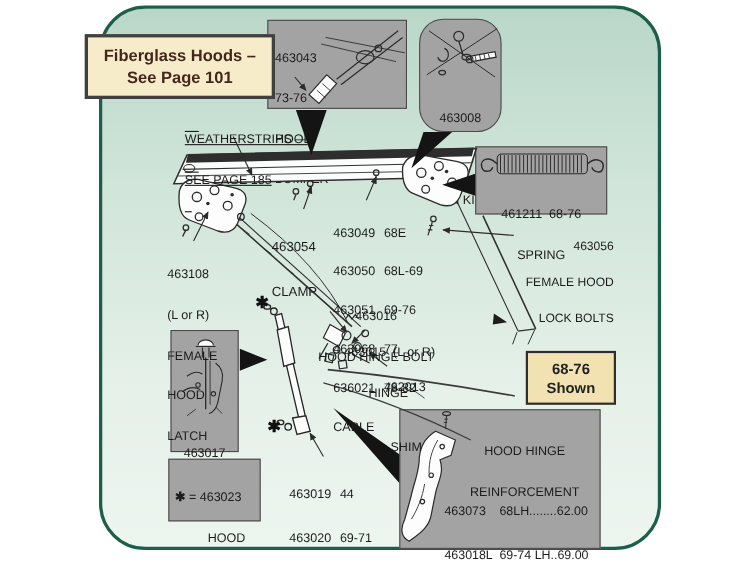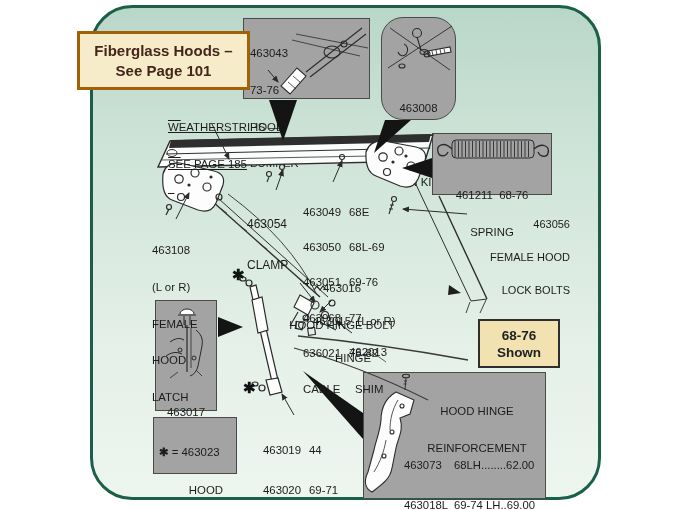--- a/index.html
+++ b/index.html
@@ -6,21 +6,21 @@
   #stage{position:relative;width:680px;height:510px;background:#fff;overflow:hidden;
          font-family:"Liberation Sans",sans-serif;color:#1c1c1c;}
   .panel{position:absolute;left:90px;top:5px;width:505px;height:489px;
          border:3px solid #1c5f49;border-radius:42px;
          background:linear-gradient(180deg,#b9d7c9 0%,#cfe4d8 30%,#e6f1ea 72%,#edf5ef 100%);
          z-index:0;}
   svg.art{position:absolute;left:0;top:0;z-index:3;pointer-events:none;}
   .lbl{position:absolute;z-index:4;font-size:11.4px;line-height:12.2px;white-space:pre;}
   .wbox{position:absolute;background:#a3a3a3;border:1.5px solid #4a4a4a;z-index:2;}
   .banner{position:absolute;left:77px;top:31px;width:167px;height:53px;z-index:4;
-          background:#f6ecc9;border:3px solid #a16207;display:flex;flex-direction:column;
+          background:#f6ecc9;border:3px solid #404040;display:flex;flex-direction:column;
           align-items:center;justify-content:center;font-weight:bold;font-size:15px;
           line-height:20px;color:#44261c;text-align:center;}
   .shownbox{position:absolute;left:478px;top:319px;width:78px;height:45px;z-index:4;
           background:#f2e2b2;border:2px solid #2e2e2e;display:flex;flex-direction:column;
           align-items:center;justify-content:center;font-weight:bold;font-size:13.5px;
           line-height:17px;color:#222;text-align:center;}
   .prow{display:flex;}
   .prow .c1{width:46px;}
   .rt{text-align:right;}
   .ctr{text-align:center;}
@@ -228,21 +228,21 @@
     </div>
   </div>
 
   <div class="wbox" style="left:432px;top:133px;width:118px;height:60px;">
     <div class="lbl ctr" style="left:0;top:31px;width:118px;">
       <div><span>461211</span>&nbsp;&nbsp;<span>68-76</span></div>
       <div>SPRING</div>
     </div>
   </div>
 
-  <div class="lbl rt" style="left:470px;top:197px;width:100px;line-height:11px;font-size:11px;">
+  <div class="lbl rt" style="left:458px;top:197px;width:100px;line-height:11px;font-size:11px;">
     <div>463056</div>
     <div>FEMALE HOOD</div>
     <div>LOCK BOLTS</div>
   </div>
 
   <div class="lbl" style="left:247px;top:191px;font-size:12px;line-height:13.5px;">
     <div>463054</div>
     <div>CLAMP</div>
   </div>
 
@@ -268,21 +268,21 @@
     <div>HOOD HINGE BOLT</div>
   </div>
 
   <div class="lbl" style="left:313px;top:291px;">
     <div>463015  (L or R)</div>
     <div style="padding-left:22px;">HINGE</div>
   </div>
 
   <div class="lbl" style="left:349px;top:322px;">
     <div>462013</div>
-    <div style="padding-left:6px;">SHIM</div>
+    <div style="padding-left:6px;margin-top:18px;">SHIM</div>
   </div>
 
   <div class="wbox" style="left:155px;top:300px;width:60px;height:109px;">
     <div class="lbl ctr" style="left:0;top:81px;width:60px;">
       <div>463017</div>
       <div>REINF.</div>
     </div>
   </div>
 
   <div class="wbox" style="left:153px;top:417px;width:82px;height:55px;text-decoration:underline;">

